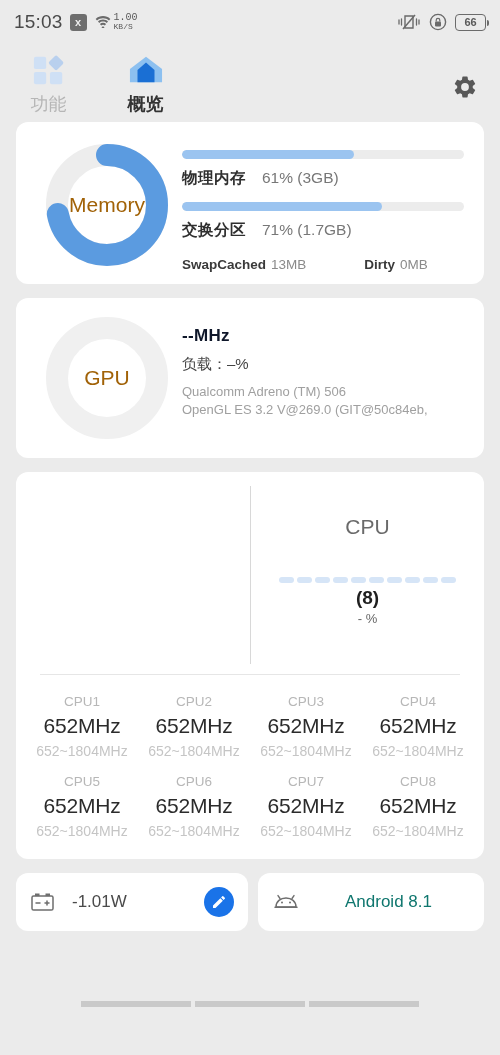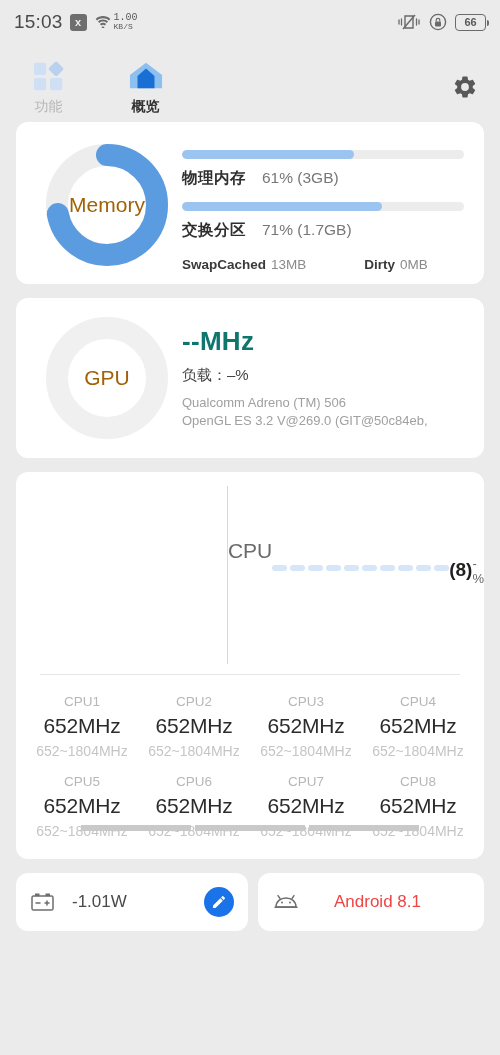--- a/index.html
+++ b/index.html
@@ -2,21 +2,21 @@
 <html><head>
 <meta charset="utf-8">
 <style>
   * { box-sizing: border-box; margin: 0; padding: 0; }
   html, body {
     width: 500px; height: 1055px;
     background: #ebebeb;
     font-family: "Liberation Sans", "DejaVu Sans", sans-serif;
     overflow: hidden;
   }
-  .screen { position: relative; width: 500px; height: 831px; background: #ebebeb; }
+  .screen { position: relative; width: 500px; height: 1007px; background: #ebebeb; }
 
   
   .statusbar {
     height: 44px; display: flex; align-items: center;
     padding: 0 14px; color: #5a5a5a;
   }
   .sb-left { display: flex; align-items: center; gap: 7px; }
   .sb-time { font-size: 19px; font-weight: 500; color: #4a4a4a; letter-spacing: .2px; }
   .sb-xbox {
     width: 17px; height: 17px; border-radius: 3px; background: #6e6e6e;
@@ -34,21 +34,21 @@
     line-height: 14px; padding: 0 3px; position: relative;
   }
   .batt-pill::after {
     content: ""; position: absolute; right: -4px; top: 5px;
     width: 2.5px; height: 6px; background: #6b6b6b; border-radius: 0 2px 2px 0;
   }
 
   
   .tabbar { display: flex; align-items: flex-end; height: 78px; padding: 0 0 6px 0; }
   .tab { width: 97px; display: flex; flex-direction: column; align-items: center; gap: 5px; }
-  .tab .tab-label { font-size: 14px; }
+  .tab .tab-label { font-size: 18px; }
   .tab-fn .tab-label { color: #b6b6b6; }
   .tab-ov .tab-label { color: #333; font-weight: bold; }
   .tab-icon { width: 38px; height: 34px; }
 
   
   .card {
     background: #fff; border-radius: 12px; margin: 0 16px 14px 16px;
   }
 
   
@@ -67,31 +67,31 @@
   .mem-line .mk { font-weight: bold; color: #2f2f2f; letter-spacing: .5px; }
   .mem-line .mv { color: #777; margin-left: 16px; }
   .mem-sub { margin-top: 16px; display: flex; font-size: 13.5px; }
   .mem-sub .sk { font-weight: bold; color: #3a3a3a; }
   .mem-sub .sv { color: #8a8a8a; margin-left: 5px; }
   .mem-sub .grp2 { margin-left: 58px; }
 
   
   .gpu-card { display: flex; padding: 20px 16px 20px 16px; height: 160px; }
   .gpu-right { flex: 1; padding-top: 8px; }
-  .gpu-freq { font-size: 26px; font-weight: bold; color: #0f766e; letter-spacing: .3px; }
+  .gpu-freq { font-size: 17px; font-weight: bold; color: #0f172a; letter-spacing: .3px; }
   .gpu-load { font-size: 15px; color: #444; margin-top: 9px; }
   .gpu-desc { font-size: 13px; color: #a0a0a0; margin-top: 9px; line-height: 18px; }
 
   
   .cpu-card { padding: 0 0 14px 0; }
   .cpu-top { display: flex; height: 202px; position: relative; }
   .cpu-chart-area { width: 234px; }
   .cpu-divider { width: 1px; background: #d8d8d8; margin: 14px 0 10px 0; }
   .cpu-summary {
-    flex: 1; display: flex; flex-direction: row; align-items: center;
+    flex: 1; display: flex; flex-direction: column; align-items: center;
     justify-content: center; padding-bottom: 6px;
   }
   .cpu-title { font-size: 21px; color: #6a6a6a; margin-bottom: 38px; }
   .cpu-pills { display: flex; gap: 3px; margin-bottom: 4px; }
   .cpu-pills i { display: block; width: 15px; height: 6px; border-radius: 4px; background: #d6e5f7; }
   .cpu-count { font-size: 19px; font-weight: bold; color: #1f1f1f; }
   .cpu-usage { font-size: 13px; color: #666; margin-top: 2px; }
   .cpu-hr { height: 1px; background: #e6e6e6; margin: 0 24px; }
   .core-grid { display: flex; flex-wrap: wrap; padding: 10px 10px 0 10px; }
   .core { width: 25%; text-align: center; padding: 9px 0 6px 0; }
@@ -105,21 +105,21 @@
     background: #fff; border-radius: 12px; height: 58px;
     display: flex; align-items: center; padding: 0 14px;
   }
   .bcard.batt { width: 232px; }
   .bcard.os { flex: 1; }
   .bcard .bval { font-size: 17px; color: #4a4a4a; margin-left: 16px; }
   .edit-fab {
     margin-left: auto; width: 30px; height: 30px; border-radius: 50%;
     background: #1a73e8; display: flex; align-items: center; justify-content: center;
   }
-  .os-val { font-size: 17px; color: #ef4444; margin-left: 34px; }
+  .os-val { font-size: 17px; color: #0f766e; margin-left: 45px; }
 
   
   .navbar {
     position: absolute; left: 0; right: 0; bottom: 0; height: 8px;
     display: flex; align-items: flex-end; justify-content: center; gap: 4px;
   }
   .navbar span { display: block; width: 110px; height: 6px; background: #c9c9c9; }
 </style>
 </head>
 <body>

